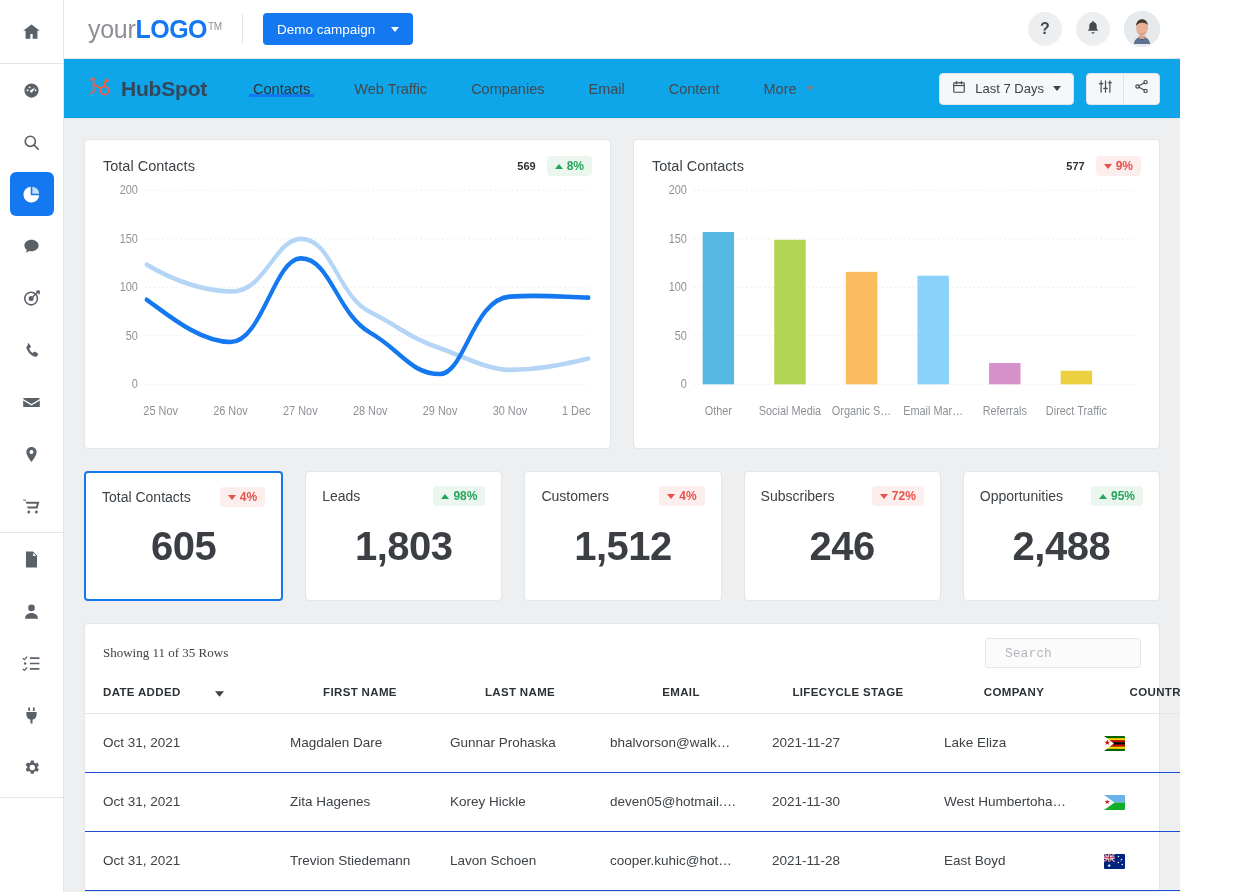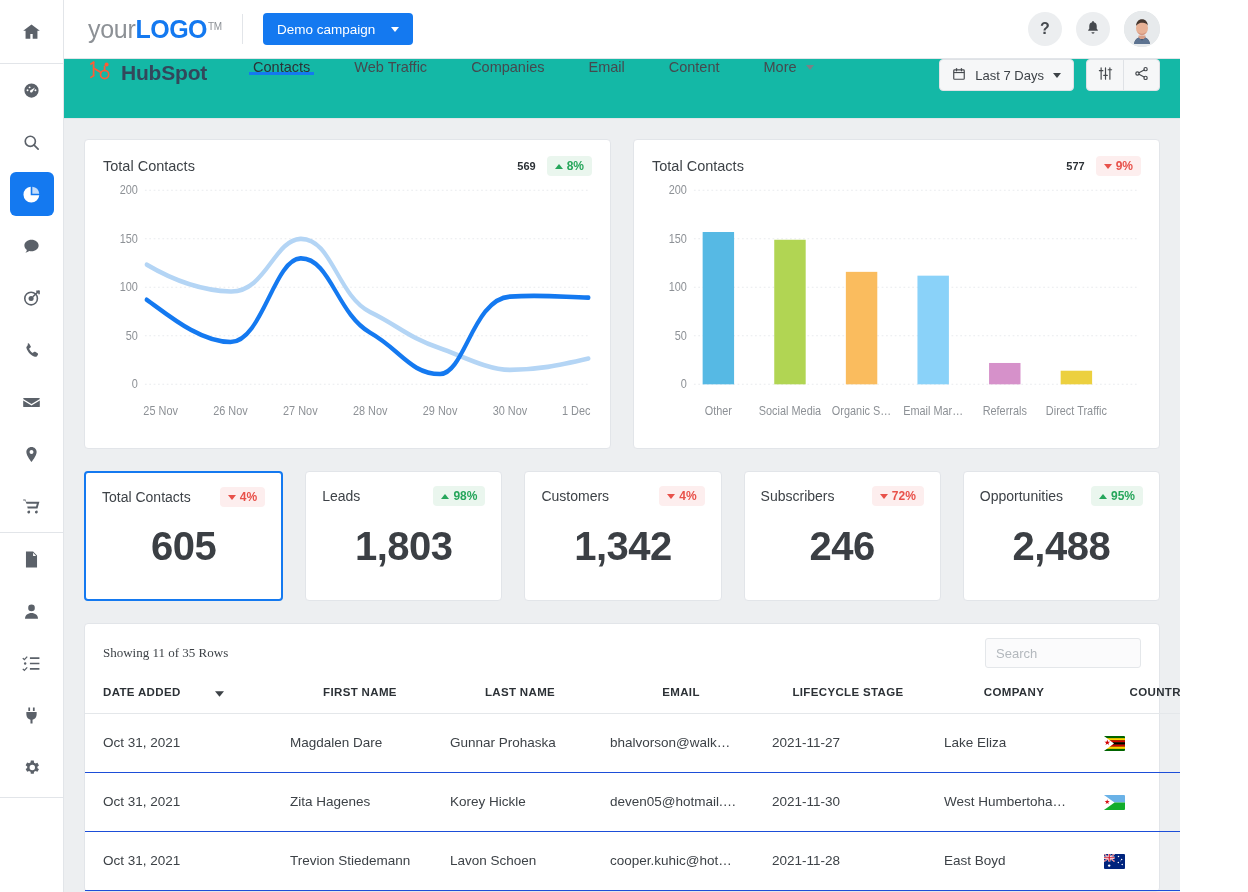--- a/index.html
+++ b/index.html
@@ -53,23 +53,23 @@
     color: #45494e; margin-left: 14px; cursor: pointer; border:none;
     font-size: 16px; font-weight: 700; font-family: inherit;
   }
   .avatar {
     width: 36px; height: 36px; border-radius: 50%; margin-left: 14px;
     background: #dfe3e6; overflow: hidden; position: relative; cursor: pointer;
   }
 
   
   .navbar {
-    height: 60px; flex: 0 0 60px; background: #14b8a6;
+    height: 60px; flex: 0 0 60px; background: #0ea5e9;
     border-bottom: 1px solid #e2e5e9;
-    display: flex; align-items: flex-start; padding: 0 20px 0 24px;
+    display: flex; align-items: center; padding: 0 20px 0 24px;
   }
   .hs-logo { display: flex; align-items: center; gap: 9px; padding-right: 24px; }
   .hs-name { font-size: 21px; font-weight: 700; color: #33475b; letter-spacing: -0.2px; }
   .tabs { display: flex; align-items: stretch; }
   .tab {
     display: flex; align-items: center; padding: 0 22px; font-size: 14.5px;
     color: #45494e; cursor: pointer; position: relative; white-space: nowrap;
   }
   .tab.active { color: #2c3136; }
   .tab.active::after {
@@ -123,22 +123,22 @@
     flex: 1; display: flex; align-items: center; justify-content: center;
     font-size: 40px; font-weight: 700; color: #3b3f44; letter-spacing: -0.5px;
   }
 
   
   .table-card { margin-top: 22px; background: #fff; border: 1px solid #e2e5e9; border-radius: 4px; padding: 0; }
   .table-top { display: flex; align-items: center; justify-content: space-between; padding: 14px 18px 10px 18px; }
   .showing { font-size: 13px; color: #3d4247; font-family: Liberation Serif, serif; }
   .search-input {
     width: 156px; height: 30px; border: 1px solid #e4e7ea; border-radius: 3px;
-    background: #fbfbfc; padding: 0 10px; font-size: 13px; color: #0f172a;
-    font-family: Liberation Sans, sans-serif; outline: none;
+    background: #fbfbfc; padding: 0 19px; font-size: 13px; color: #0f172a;
+    font-family: Liberation Mono, monospace; outline: none;
   }
   .search-input::placeholder { color: #b3b8bd; }
   table { width: 100%; border-collapse: collapse; table-layout: fixed; }
   thead th {
     font-size: 11.5px; font-weight: 700; color: #2c3136; letter-spacing: 0.35px;
     padding: 8px 10px 14px 10px; text-align: center; white-space: nowrap;
   }
   thead th.l { text-align: left; padding-left: 18px; }
   thead tr { border-bottom: 1px solid #e4e7ea; }
   tbody td {
@@ -516,21 +516,21 @@
           <div class="kpi-value">1,803</div>
         </div>
         <div class="kpi">
           <div class="kpi-head">
             <span class="kpi-label">Customers</span>
             <span class="badge down">
                 <span class="tri-dn"></span>
                 <span>4%</span>
               </span>
           </div>
-          <div class="kpi-value">1,342</div>
+          <div class="kpi-value">1,512</div>
         </div>
         <div class="kpi">
           <div class="kpi-head">
             <span class="kpi-label">Subscribers</span>
             <span class="badge down">
                 <span class="tri-dn"></span>
                 <span>72%</span>
               </span>
           </div>
           <div class="kpi-value">246</div>

